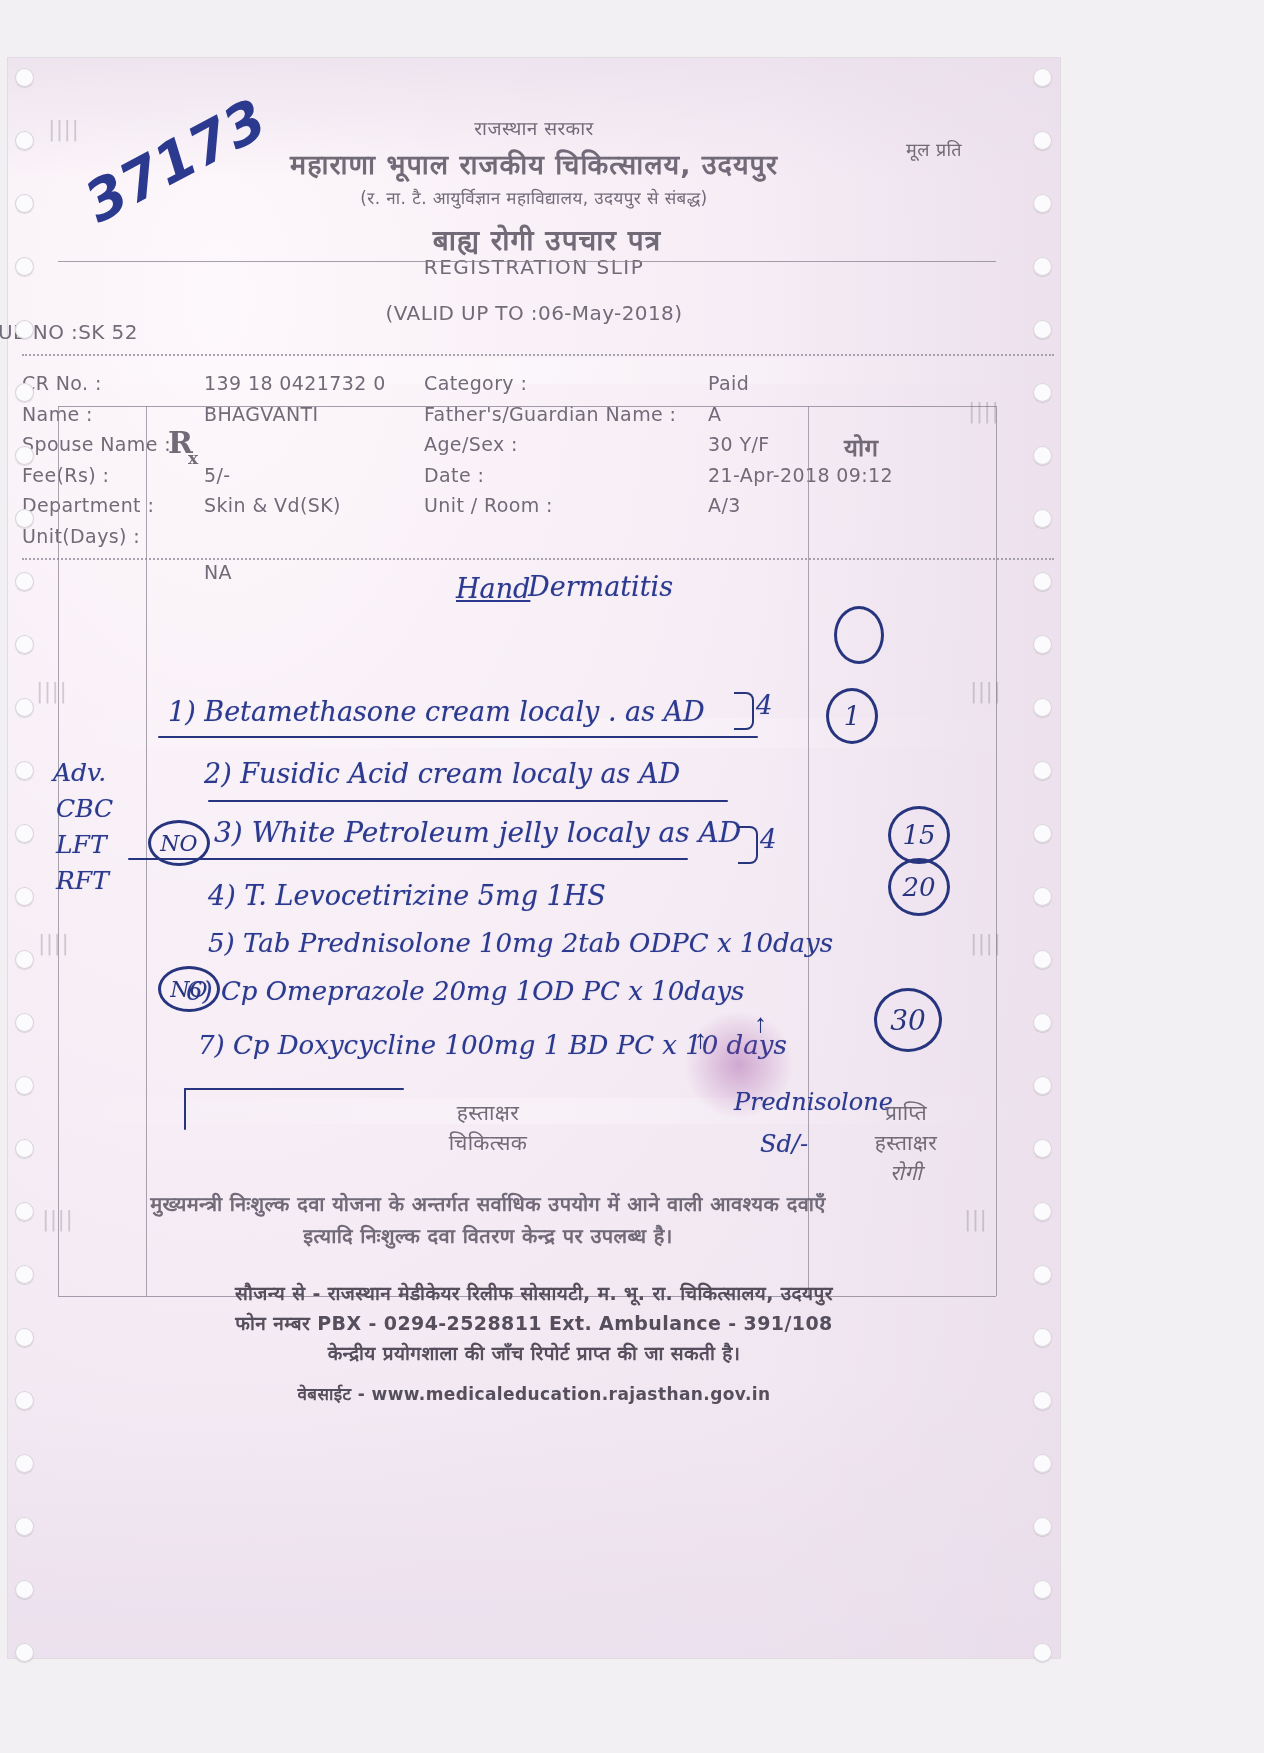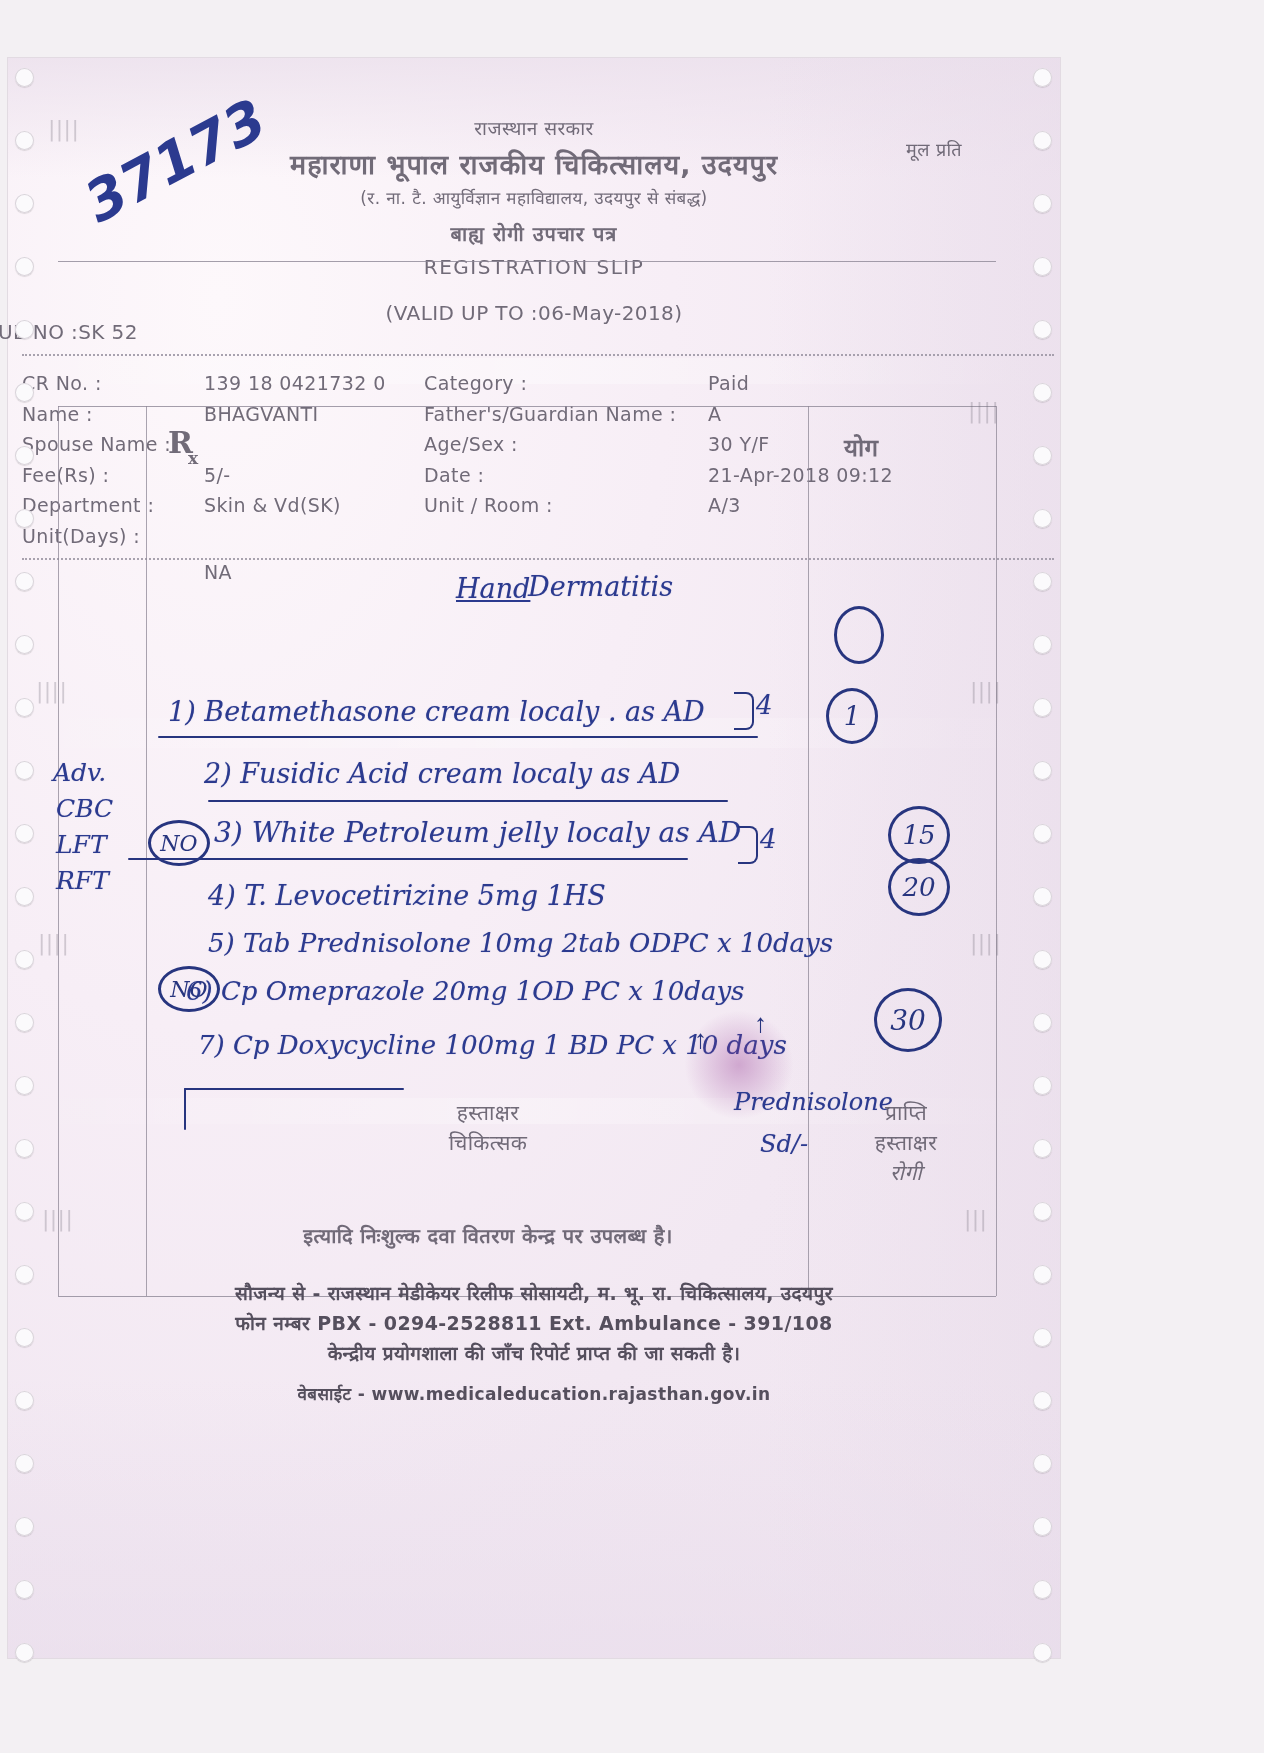--- a/index.html
+++ b/index.html
@@ -64,21 +64,21 @@
     <div class="shade" style="left:0;top:0;width:1052px;height:120px;background:linear-gradient(180deg,rgba(235,224,236,.8),rgba(235,224,236,0));"></div>
     <div class="shade" style="left:760px;top:0;width:292px;height:1600px;background:linear-gradient(90deg,rgba(232,220,234,0),rgba(232,220,234,.55));"></div>
     <div class="shade" style="left:0;top:1320px;width:1052px;height:280px;background:linear-gradient(180deg,rgba(236,226,238,0),rgba(232,220,235,.6));"></div>
 
     <div class="dm dev ctr" style="left:0;top:57px;width:1052px;font-size:19px;">राजस्थान सरकार</div>
 
     <div class="dm dev ctr" style="left:0;top:128px;width:1052px;font-size:17px;">(र. ना. टै. आयुर्विज्ञान महाविद्यालय, उदयपुर से संबद्ध)</div>
 
     <div class="dm dev ctr b" style="left:0;top:87px;width:1052px;font-size:27px;letter-spacing:1px;">महाराणा भूपाल राजकीय चिकित्सालय, उदयपुर</div>
 
-    <div class="dm dev ctr b" style="left:0;top:162px;width:1052px;font-size:20px;letter-spacing:1px;">बाह्य रोगी उपचार पत्र</div>
+    <div class="dm dev ctr b" style="left:13px;top:162px;width:1052px;font-size:28px;letter-spacing:1px;">बाह्य रोगी उपचार पत्र</div>
 
     <div class="dm ctr" style="left:0;top:197px;width:1052px;font-size:20px;letter-spacing:1.5px;">REGISTRATION SLIP</div>
 
     <div class="dm dev" style="left:898px;top:79px;font-size:18px;">मूल प्रति</div>
 
     <div class="hline" style="left:50px;top:203px;width:938px;"></div>
 
     <div class="dm ctr" style="left:0;top:243px;width:1052px;font-size:20px;">(VALID UP TO :06-May-2018)</div>
 
     <div class="dm" style="left:-10px;top:262px;font-size:20px;">UE NO :SK 52</div>
@@ -169,20 +169,21 @@
     <div class="hw" style="left:726px;top:1030px;font-size:24px;">Prednisolone</div>
     <div class="hw" style="left:752px;top:1072px;font-size:24px;">Sd/-</div>
 
     <div class="dm dev ctr" style="left:380px;top:1040px;width:200px;font-size:21px;">हस्ताक्षर</div>
     <div class="dm dev ctr" style="left:380px;top:1070px;width:200px;font-size:21px;">चिकित्सक</div>
 
     <div class="dm dev ctr" style="left:818px;top:1040px;width:160px;font-size:21px;">प्राप्ति</div>
     <div class="dm dev ctr" style="left:818px;top:1070px;width:160px;font-size:21px;">हस्ताक्षर</div>
     <div class="dm dev ctr" style="left:818px;top:1100px;width:160px;font-size:21px;font-style:italic;">रोगी</div>
 
+    <div class="dm dev ctr b" style="left:60px;top:1132px;width:840px;font-size:20px;">मुख्यमन्त्री निःशुल्क दवा योजना के अन्तर्गत सर्वाधिक उपयोग में आने वाली आवश्यक दवाएँ</div>
     <div class="dm dev ctr b" style="left:60px;top:1164px;width:840px;font-size:20px;">इत्यादि निःशुल्क दवा वितरण केन्द्र पर उपलब्ध है।</div>
 
     <div class="dm dev ctr b" style="left:0;top:1222px;width:1052px;font-size:19px;color:#4d4756;">सौजन्य से - राजस्थान मेडीकेयर रिलीफ सोसायटी, म. भू. रा. चिकित्सालय, उदयपुर</div>
     <div class="dm dev ctr b" style="left:0;top:1252px;width:1052px;font-size:19px;color:#4d4756;">फोन  नम्बर PBX - 0294-2528811 Ext. Ambulance - 391/108</div>
     <div class="dm dev ctr b" style="left:0;top:1282px;width:1052px;font-size:19px;color:#4d4756;">केन्द्रीय प्रयोगशाला की जाँच रिपोर्ट प्राप्त की जा सकती है।</div>
     <div class="dm dev ctr b" style="left:0;top:1324px;width:1052px;font-size:17px;color:#4d4756;">वेबसाईट - www.medicaleducation.rajasthan.gov.in</div>
 
     <div class="dm faint" style="left:40px;top:58px;font-size:22px;">||||</div>
     <div class="dm faint" style="left:28px;top:620px;font-size:22px;">||||</div>
     <div class="dm faint" style="left:30px;top:872px;font-size:22px;">||||</div>

